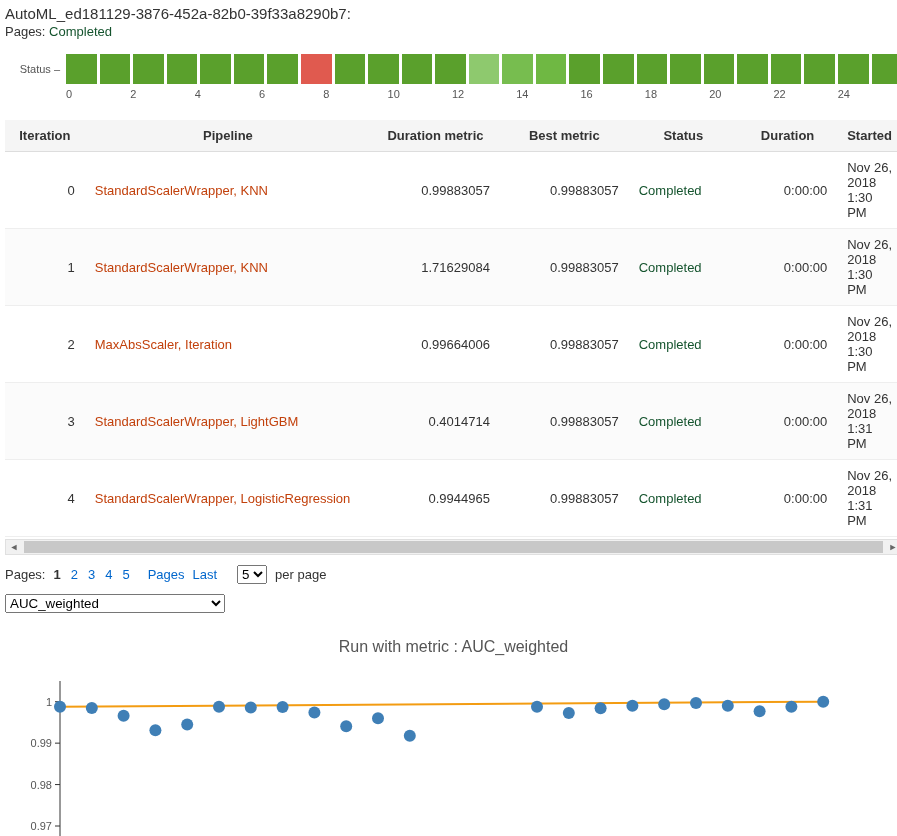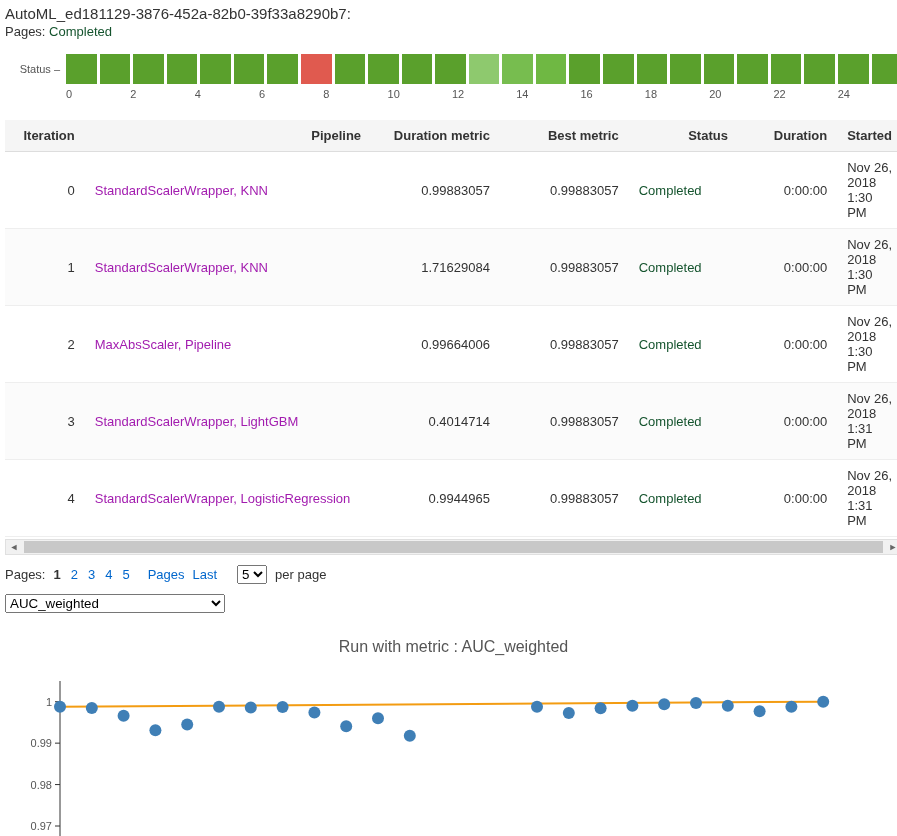--- a/index.html
+++ b/index.html
@@ -52,36 +52,36 @@
   
   table.iter {
     width: 100%;
     border-collapse: collapse;
     margin-top: 20px;
     font-size: 13px;
   }
   table.iter th {
     background: #f5f5f5;
     border-bottom: 1px solid #ddd;
-    text-align: right;
+    text-align: center;
     padding: 8px 10px;
     font-weight: 600;
     color: #333;
   }
   table.iter td {
     padding: 8px 10px;
     border-bottom: 1px solid #eee;
   }
   table.iter tr:nth-child(even) td { background: #fbfbfb; }
   .col-iter   { width: 60px; text-align: right; }
   .col-pipe   { width: 270px; }
   .col-num    { width: 110px; text-align: right; }
   .col-status { width: 90px; }
   .col-dur    { width: 80px; text-align: right; }
-  .pipeline-link { color: #a21caf; text-decoration: none; }
+  .pipeline-link { color: #c2410c; text-decoration: none; }
 
   
   .hscroll {
     height: 14px;
     background: #f1f1f1;
     border: 1px solid #e0e0e0;
     position: relative;
     margin-top: 2px;
   }
   .hscroll .thumb {
@@ -213,21 +213,21 @@
         <td class="col-iter">1</td>
         <td class="col-pipe"><a href="#" class="pipeline-link">StandardScalerWrapper, KNN</a></td>
         <td class="col-num">1.71629084</td>
         <td class="col-num">0.99883057</td>
         <td class="col-status completed">Completed</td>
         <td class="col-dur">0:00:00</td>
         <td>Nov 26, 2018 1:30 PM</td>
       </tr>
       <tr>
         <td class="col-iter">2</td>
-        <td class="col-pipe"><a href="#" class="pipeline-link">MaxAbsScaler, Pipeline</a></td>
+        <td class="col-pipe"><a href="#" class="pipeline-link">MaxAbsScaler, Iteration</a></td>
         <td class="col-num">0.99664006</td>
         <td class="col-num">0.99883057</td>
         <td class="col-status completed">Completed</td>
         <td class="col-dur">0:00:00</td>
         <td>Nov 26, 2018 1:30 PM</td>
       </tr>
       <tr>
         <td class="col-iter">3</td>
         <td class="col-pipe"><a href="#" class="pipeline-link">StandardScalerWrapper, LightGBM</a></td>
         <td class="col-num">0.4014714</td>

